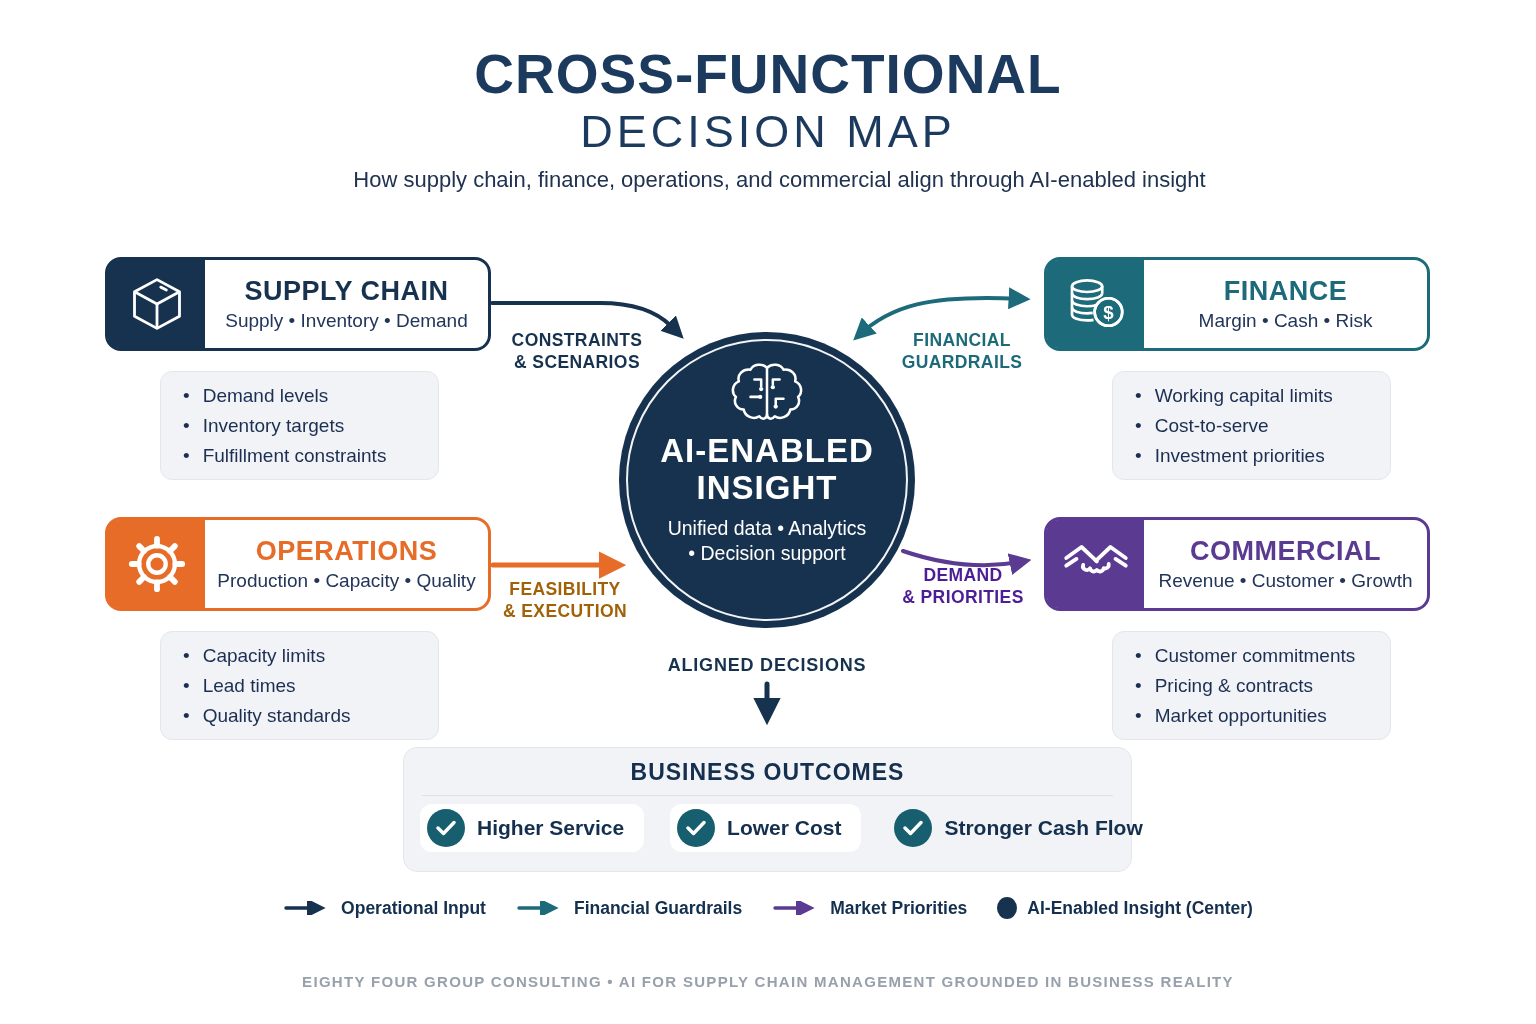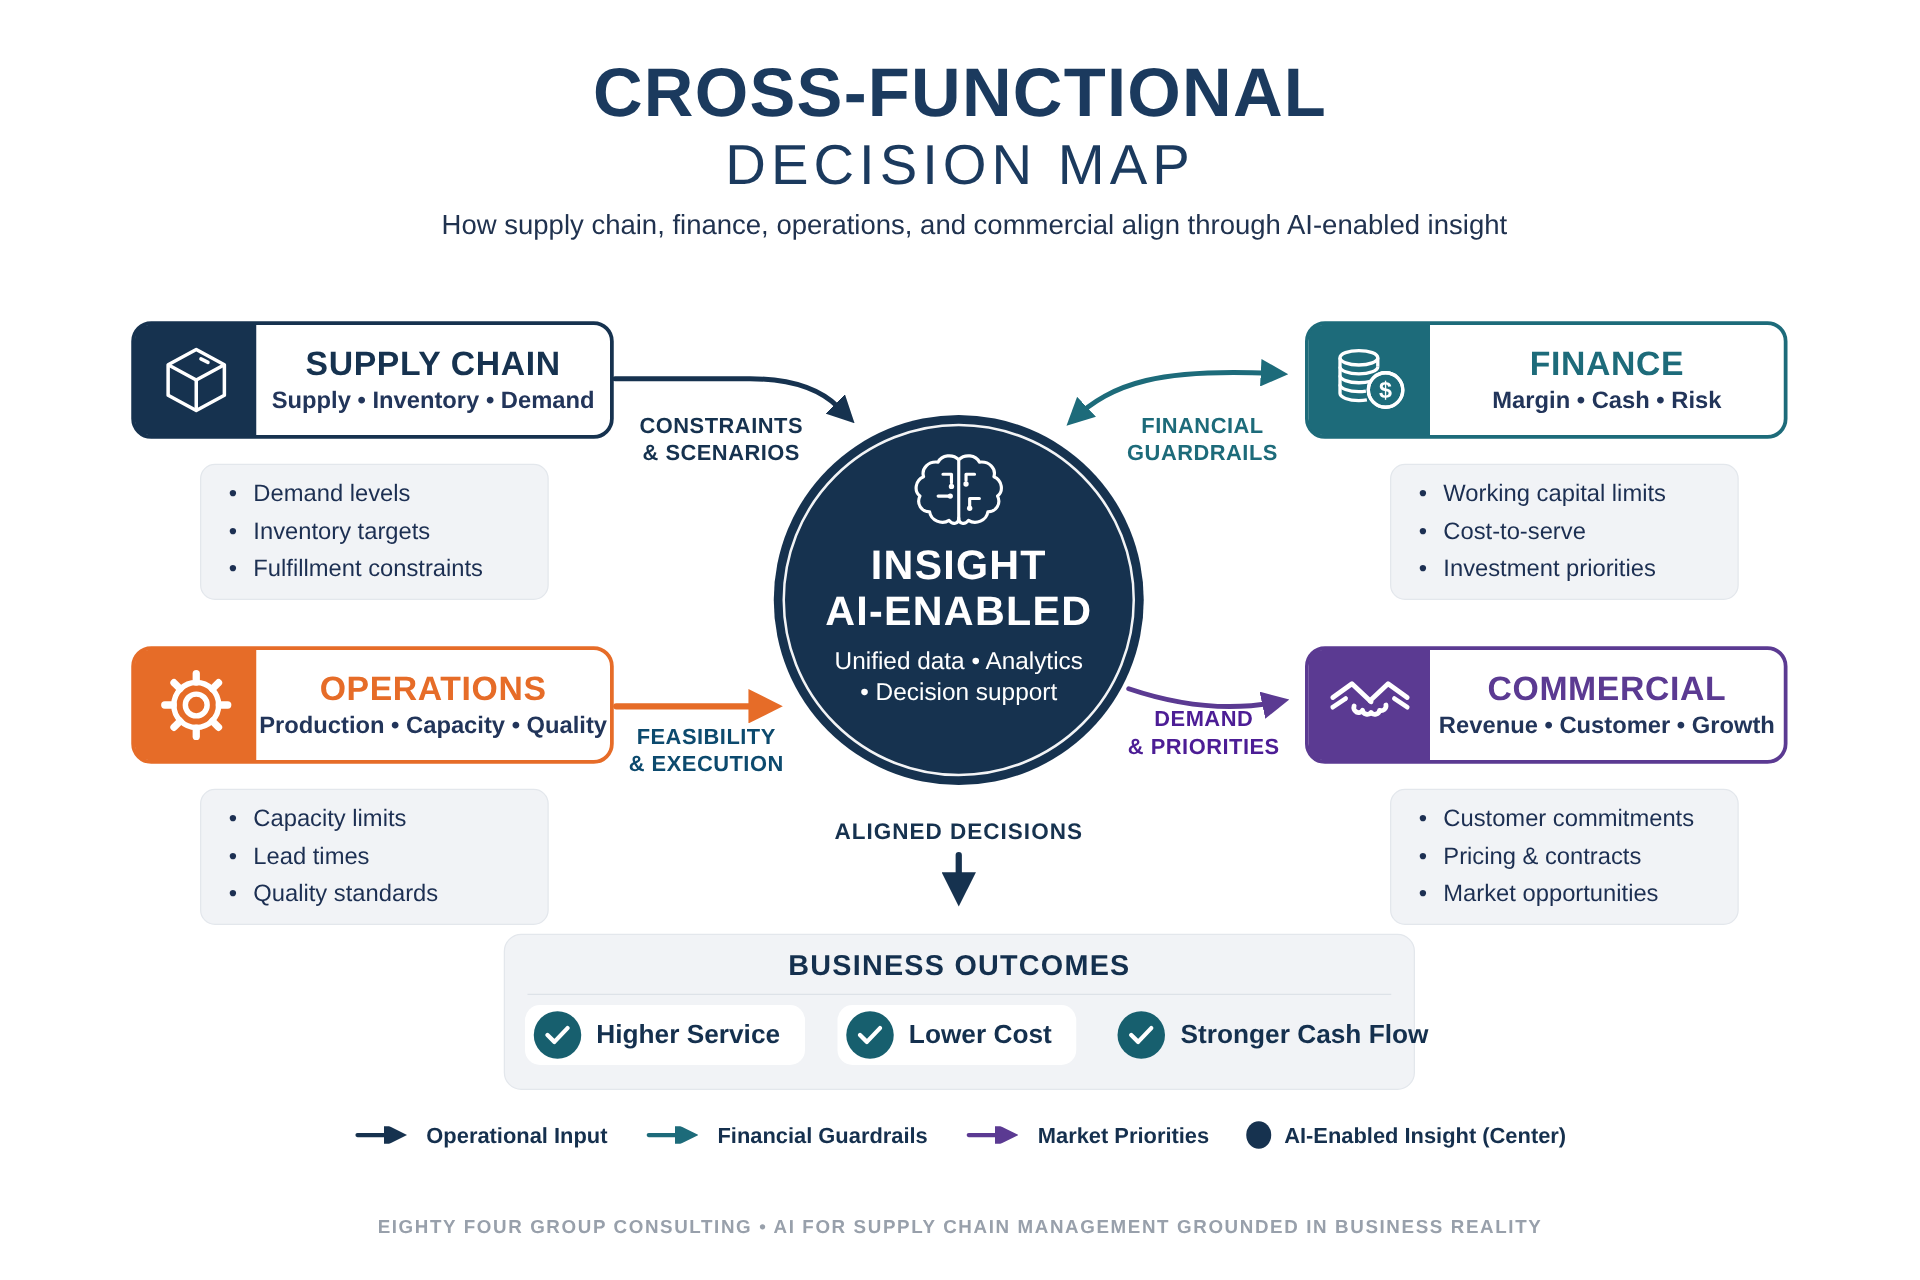--- a/index.html
+++ b/index.html
@@ -19,21 +19,21 @@
     font-size:22px; font-weight:500; color:#20324f;padding-left:23px; }
 
   
   .dept { width:386px; height:94px; border:3px solid; border-radius:16px;
     background:#fff; display:flex; align-items:stretch; }
   .tile { flex:0 0 97px; border-radius:11px 0 0 11px; display:flex;
     align-items:center; justify-content:center; }
   .dept-text { flex:1; display:flex; flex-direction:column; align-items:center;
     justify-content:center; gap:3px; }
   .dept-name { font-size:27px; font-weight:800; letter-spacing:.5px; }
-  .dept-tag { font-size:19px; font-weight:700; color:#22355a; }
+  .dept-tag { font-size:19px; font-weight:400; color:#22355a; }
 
   
   .bcard { background:#f1f3f6; border:1px solid #e3e7ec; border-radius:12px;
     padding:12px 22px; display:flex; flex-direction:column; gap:6px; width:279px; }
   .b-row { display:flex; gap:13px; font-size:19px; font-weight:500;
     color:#1c2f52; line-height:1.25; }
   .b-dot::before { content:"•"; }
 
   
   .center-circle { left:619px; top:332px; width:296px; height:296px;
@@ -226,22 +226,22 @@
         <circle cx="37" cy="30" r="2.2" fill="#fff" stroke="none"></circle>
       <path d="M56 20 h-7 v5"></path>
         <circle cx="49" cy="28" r="2.2" fill="#fff" stroke="none"></circle>
       <path d="M26 38 h8"></path>
         <circle cx="36" cy="38" r="2.2" fill="#fff" stroke="none"></circle>
       <path d="M60 40 h-8 v6"></path>
         <circle cx="52" cy="48" r="2.2" fill="#fff" stroke="none"></circle>
     </svg>
   </div>
   <div class="c-title">
+    <div>AI-ENABLED</div>
     <div>INSIGHT</div>
-    <div>AI-ENABLED</div>
   </div>
   <div class="c-sub">
     <div>Unified data • Analytics</div>
     <div>• Decision support</div>
   </div>
 </div>
 
 <svg class="abs overlay" width="1536" height="1024" viewBox="0 0 1536 1024">
   <defs>
     <marker id="mh-navy" viewBox="0 0 10 10" refX="7" refY="5" markerWidth="5.5" markerHeight="5.5" orient="auto-start-reverse">
@@ -265,21 +265,21 @@
 </svg>
 
 <div class="abs flow-label" style="left:477px; top:330px; color:#16324f;">
   <div>CONSTRAINTS</div>
   <div>&amp; SCENARIOS</div>
 </div>
 <div class="abs flow-label" style="left:862px; top:330px; color:#1d6b7a;">
   <div>FINANCIAL</div>
   <div>GUARDRAILS</div>
 </div>
-<div class="abs flow-label" style="left:465px; top:579px; color:#0c4a6e;">
+<div class="abs flow-label" style="left:465px; top:579px; color:#a16207;">
   <div>FEASIBILITY</div>
   <div>&amp; EXECUTION</div>
 </div>
 <div class="abs flow-label" style="left:863px; top:565px; color:#4c1d95;">
   <div>DEMAND</div>
   <div>&amp; PRIORITIES</div>
 </div>
 
 <div class="abs aligned">ALIGNED DECISIONS</div>
 

